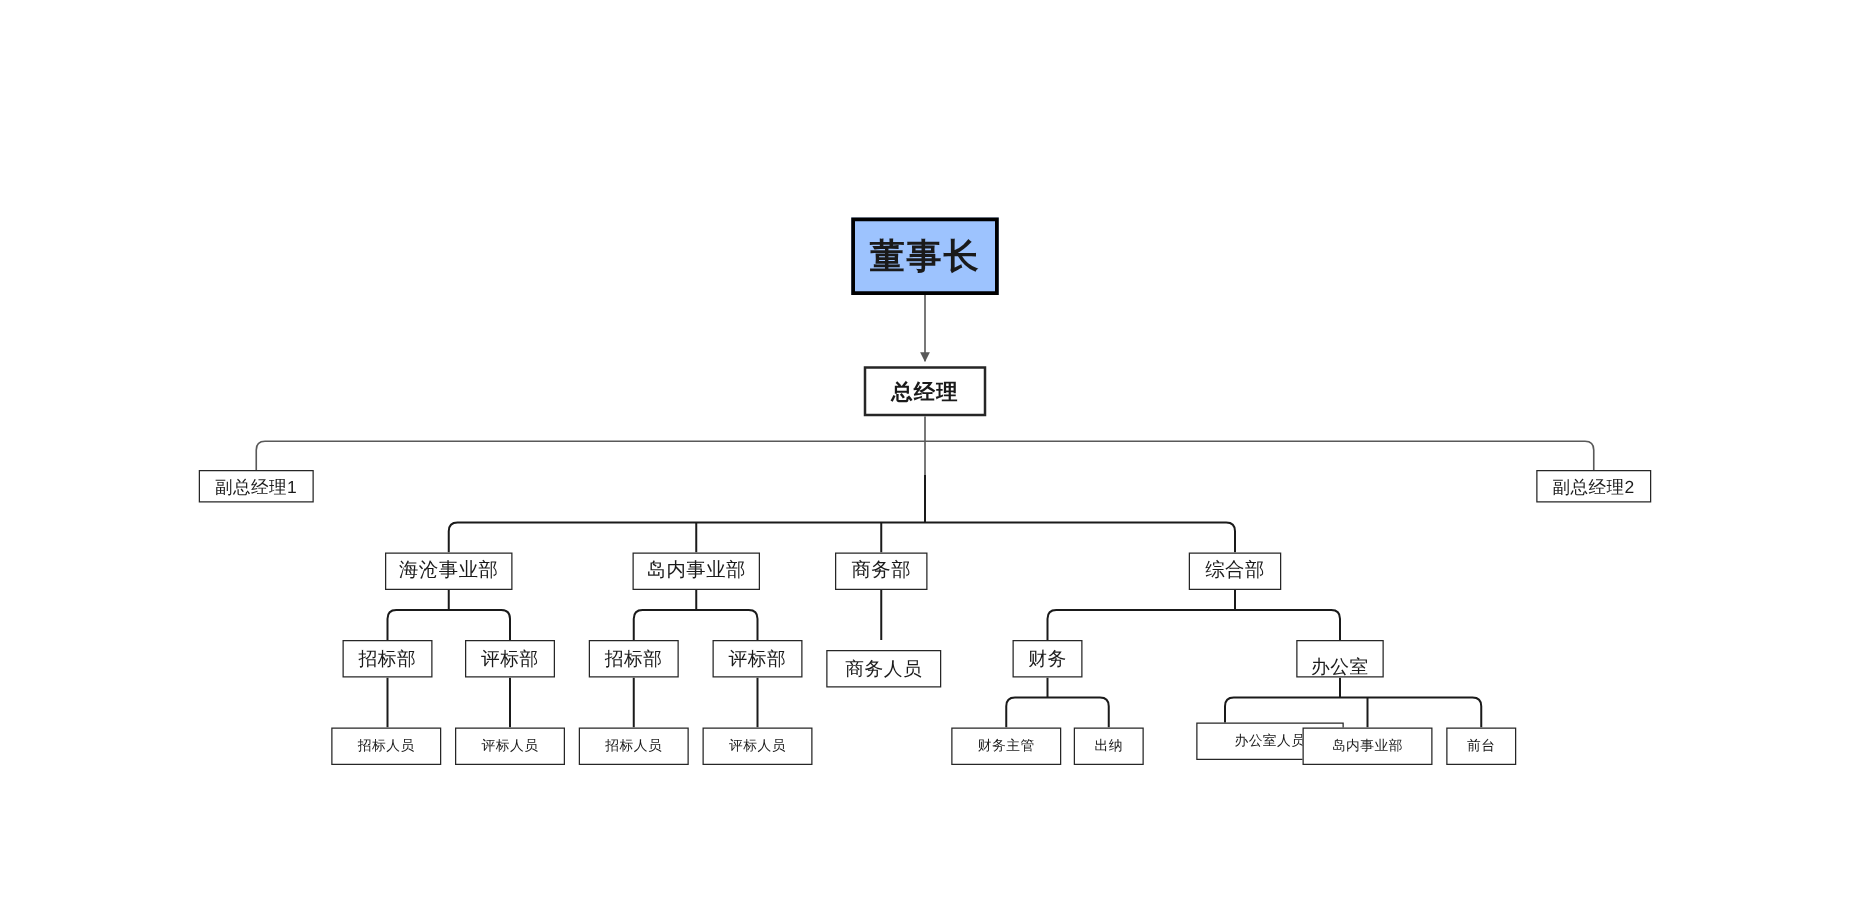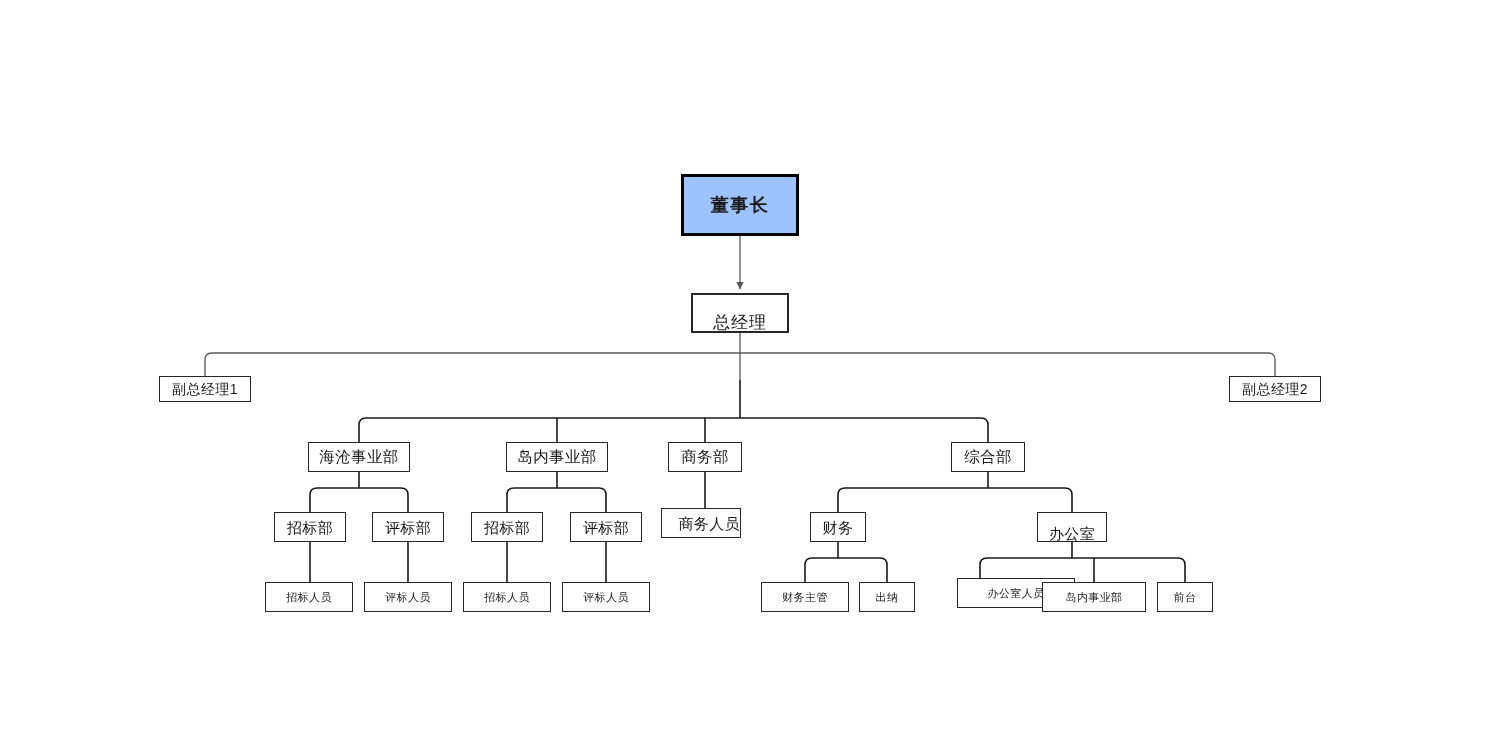--- a/index.html
+++ b/index.html
@@ -46,30 +46,29 @@
     color: #1a1a1a;
     font-size: 15px;
     line-height: 1;
     letter-spacing: 0.4px;
     white-space: nowrap;
     user-select: none;
   }
   .node-box.lvl-root {
     background: #9dc3fe;
     border: 3.4px solid #000000;
-    font-size: 18px;
+    font-size: 28px;
     font-weight: bold;
     letter-spacing: 1.5px;
   }
   .node-box.lvl-gm {
     border-width: 2.1px;
     font-size: 17px;
-    font-weight: normal;
+    font-weight: bold;
     letter-spacing: 1px;
-    align-items: flex-end;
   }
   .node-box.lvl-dept {
     font-size: 15.5px;
   }
   .node-box.lvl-sub {
     font-size: 15px;
   }
   .node-box.lvl-staff {
     font-size: 11px;
   }
@@ -157,21 +156,21 @@
       </div>
       <div class="node-box lvl-sub" style="left: 372px; top: 512px; width: 72px; height: 30px;">
         <span>评标部</span>
       </div>
       <div class="node-box lvl-sub" style="left: 471px; top: 512px; width: 72px; height: 30px;">
         <span>招标部</span>
       </div>
       <div class="node-box lvl-sub" style="left: 570px; top: 512px; width: 72px; height: 30px;">
         <span>评标部</span>
       </div>
-      <div class="node-box lvl-sub" style="left: 661px; top: 508px; width: 80px; height: 30px; justify-content: flex-end;">
+      <div class="node-box lvl-sub" style="left: 661px; top: 520px; width: 92px; height: 30px;">
         <span>商务人员</span>
       </div>
       <div class="node-box lvl-sub" style="left: 810px; top: 512px; width: 56px; height: 30px;">
         <span>财务</span>
       </div>
       <div class="node-box lvl-sub" style="left: 1037px; top: 512px; width: 70px; height: 30px; align-items: flex-end;">
         <span>办公室</span>
       </div>
       <div class="node-box lvl-staff" style="left: 265px; top: 582px; width: 88px; height: 30px;">
         <span>招标人员</span>

